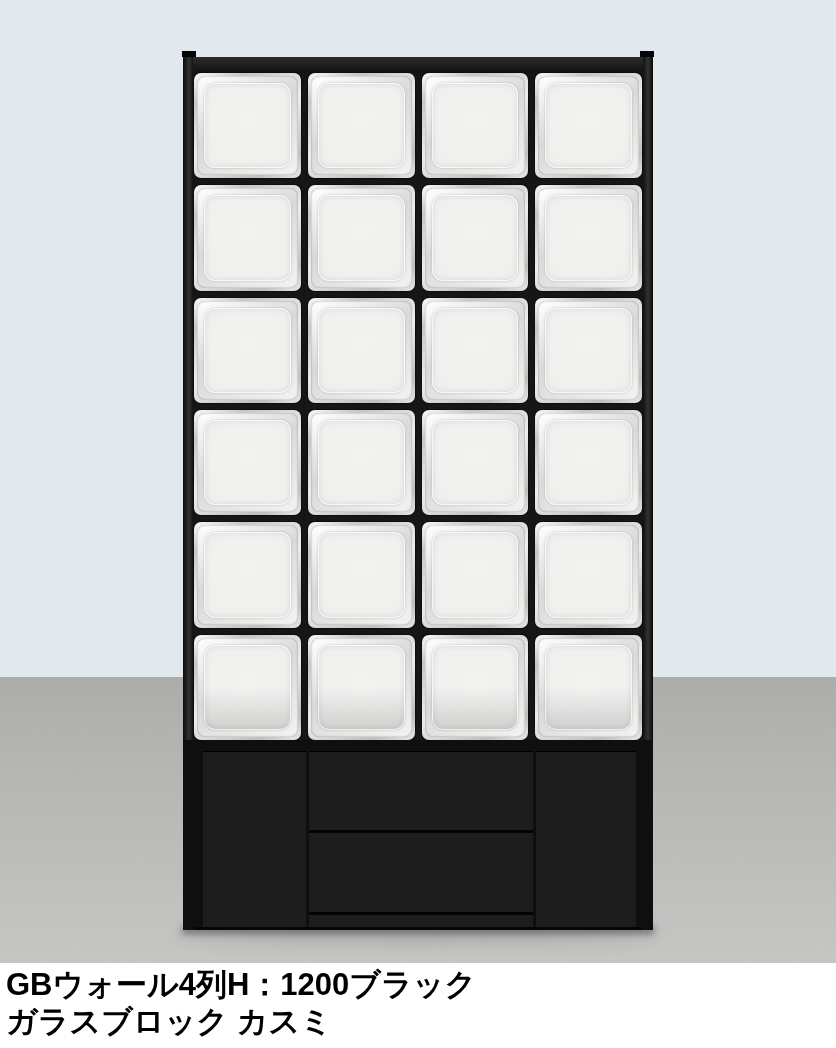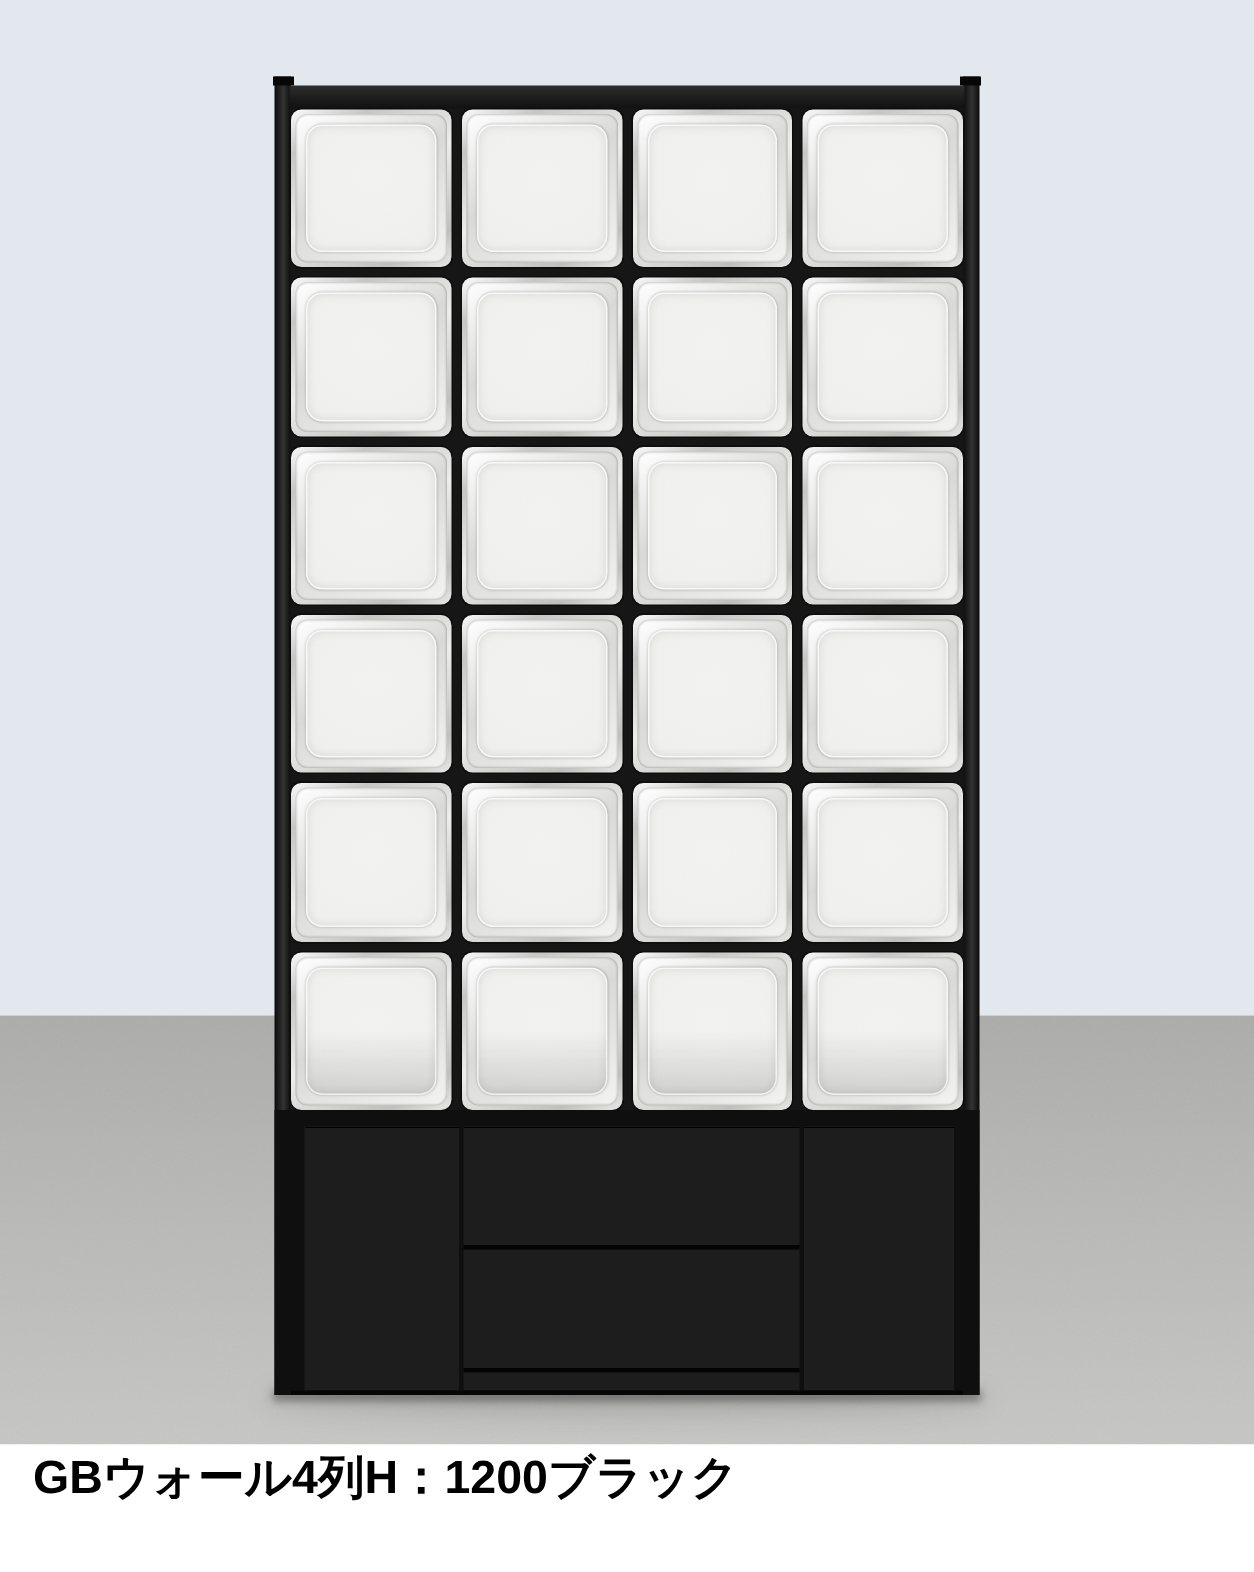--- a/index.html
+++ b/index.html
@@ -62,21 +62,21 @@
   .p-mid{left:126px;width:224px;}
   .p-right{left:353px;width:100px;}
   .p-mid .seam-upper{position:absolute;left:0;right:0;top:79px;height:3px;background:#040404;}
   .p-mid .seam-lower{position:absolute;left:0;right:0;top:161px;height:3px;background:#040404;}
   .base-bottom-edge{position:absolute;left:11px;right:11px;bottom:0;height:3px;background:#060606;}
 
   
   .caption{position:absolute;left:0;top:963px;width:836px;height:85px;
            background:var(--caption-bg,#fff);color:var(--text,#000);
            font-weight:bold;font-size:31px;line-height:37px;
-           padding:3px 0 0 22px;box-sizing:border-box;white-space:nowrap;}
+           padding:3px 0 0 6px;box-sizing:border-box;white-space:nowrap;}
 </style>
 </head>
 <body style="--wall: #e3e7ee; --floor: #b7b7b5; --caption-bg: #ffffff; --text: #000000; --frame: #1a1a1a; --glass: #f2f2f1;">
 
 <div class="scene">
   <div class="wall"></div>
 
   <div class="floor">
     <svg class="floor-noise" xmlns="http://www.w3.org/2000/svg" width="836" height="286">
       <filter id="grain">
@@ -137,13 +137,14 @@
         <div class="seam-lower"></div>
       </div>
       <div class="panel p-right"></div>
       <div class="base-bottom-edge"></div>
     </div>
   </div>
 </div>
 
 <div class="caption">
   <div>GBウォール4列H：1200ブラック</div>
+  <div>ガラスブロック カスミ</div>
 </div>
 
 </body></html>

